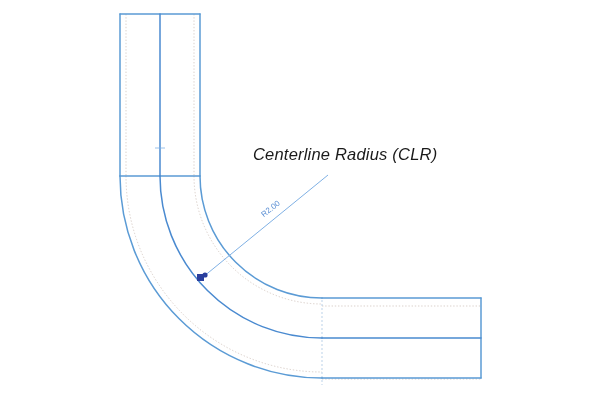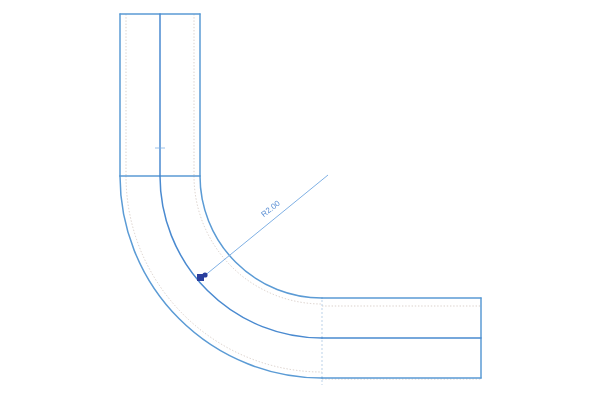--- a/index.html
+++ b/index.html
@@ -115,16 +115,17 @@
 
     <g>
       <line x1="203" y1="277" x2="328" y2="175" stroke="#7fb0e4" stroke-width="1" fill="none"></line>
 
       <rect x="197" y="274" width="7" height="7" fill="#2a3f9e"></rect>
       <circle cx="205" cy="275" r="2.6" fill="#2a3f9e"></circle>
     </g>
 
   </svg>
 
+  <div class="label-text" id="clr-label">Centerline Radius (CLR)</div>
 
   <div class="dim-text" id="radius-dim-text">R2.00</div>
 
 </div>
 
 </body></html>

